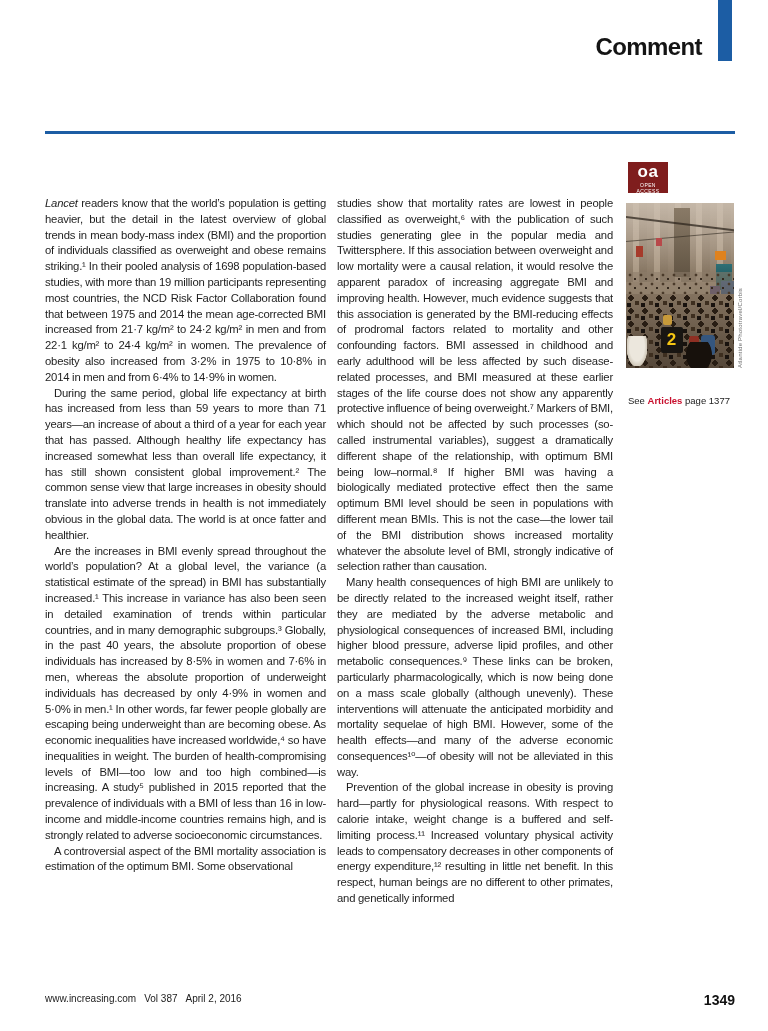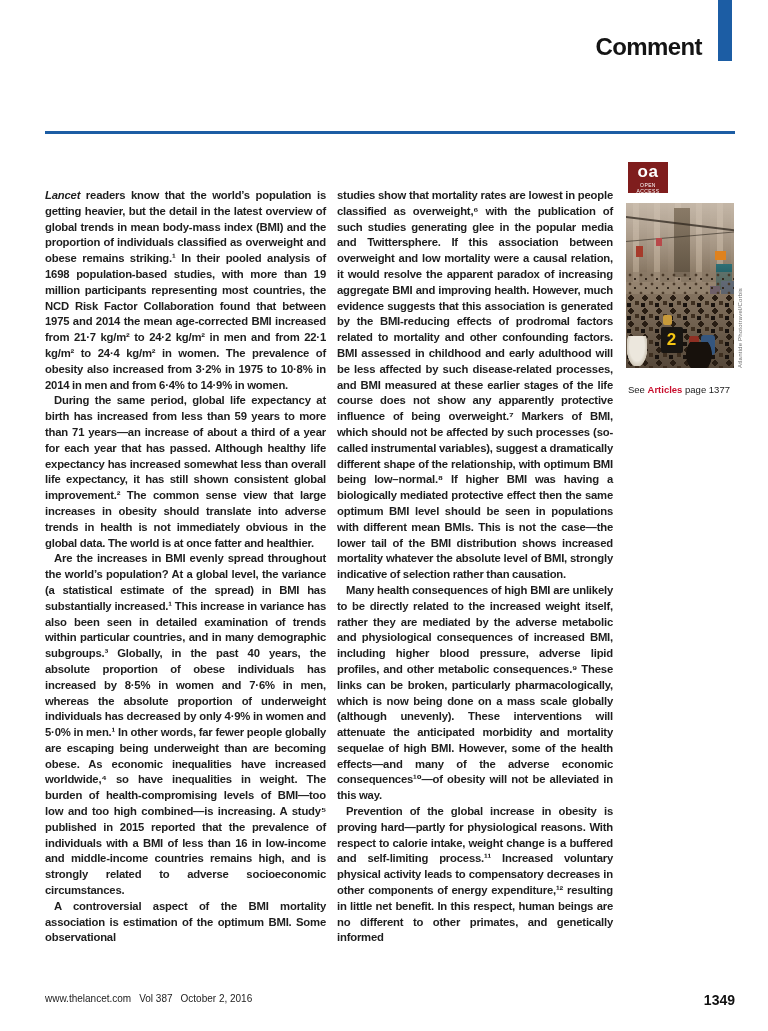--- a/index.html
+++ b/index.html
@@ -24,21 +24,21 @@
 
   
   .oa-badge{
     position:absolute;top:162px;left:628px;width:40px;height:31px;background:#7f1d1d;
     color:#fff;text-align:center;cursor:pointer;
   }
   .oa-abbr{font-size:17px;font-weight:bold;line-height:20px;letter-spacing:0.5px;}
   .oa-label{font-size:5px;letter-spacing:0.4px;line-height:6px;}
 
   
-  .col{position:absolute;top:188px;font-weight:bold;}
+  .col{position:absolute;top:196px;}
   .col-left{left:45px;width:281px;}
   .col-right{left:337px;width:276px;}
   .col p{
     margin:0;font-size:11.3px;line-height:15.8px;text-align:justify;
     letter-spacing:-0.2px;word-spacing:-0.2px;color:#1e1e1e;
   }
   .col p.ind{text-indent:9px;}
   .col em{font-style:italic;}
 
   
@@ -93,21 +93,21 @@
     color:#f4c513;font-weight:bold;font-size:17px;line-height:26px;text-align:center;border-radius:2px;
   }
   .photo-credit{
     position:absolute;left:736px;top:203px;height:165px;width:8px;
     display:flex;align-items:flex-end;justify-content:center;
   }
   .photo-credit span{
     writing-mode:vertical-rl;transform:rotate(180deg);
     font-size:6px;color:#6b6b6b;letter-spacing:0.2px;white-space:nowrap;
   }
-  .see-articles{position:absolute;left:628px;top:384px;font-size:9.5px;color:#222;}
+  .see-articles{position:absolute;left:628px;top:395px;font-size:9.5px;color:#222;}
   .see-articles .red{color:#c8102e;font-weight:bold;cursor:pointer;}
 
   
   .footer-left{position:absolute;left:45px;top:993px;font-size:10px;color:#222;}
   .footer-left .b{font-weight:normal;margin-left:8px;}
   .footer-page{position:absolute;right:33px;top:992px;font-size:14px;font-weight:bold;color:#111;}
 </style>
 </head>
 <body>
 
@@ -155,16 +155,16 @@
     <div class="ph-figure-white"></div>
     <div class="ph-head-big"></div>
     <div class="ph-sign-2">2</div>
   </div>
   <div class="photo-credit">
     <span>Atlantide Phototravel/Corbis</span>
   </div>
 
   <div class="see-articles"><span>See </span><span class="red">Articles</span><span> page 1377</span></div>
 
-  <div class="footer-left"><span>www.thelancet.com</span><span class="b">Vol 387</span><span class="b">October 2, 2016</span></div>
+  <div class="footer-left"><span>www.increasing.com</span><span class="b">Vol 387</span><span class="b">April 2, 2016</span></div>
   <div class="footer-page">1349</div>
 
 </div>
 
 </body></html>

